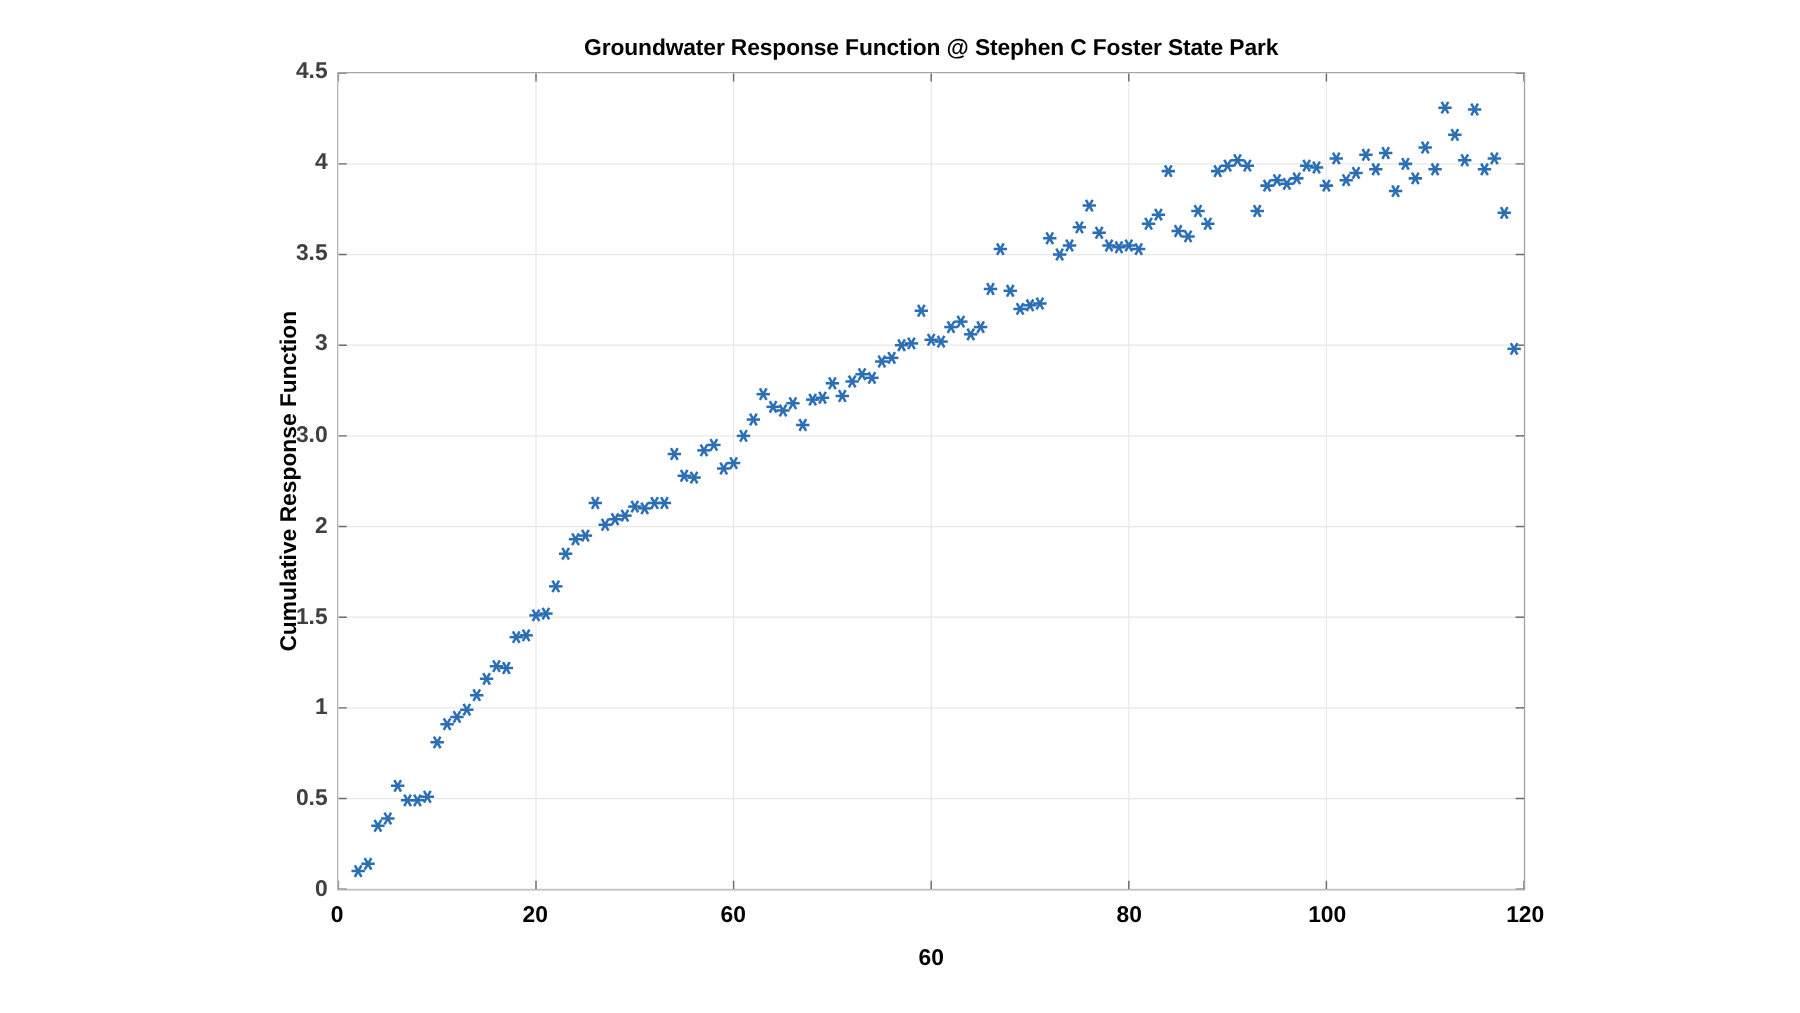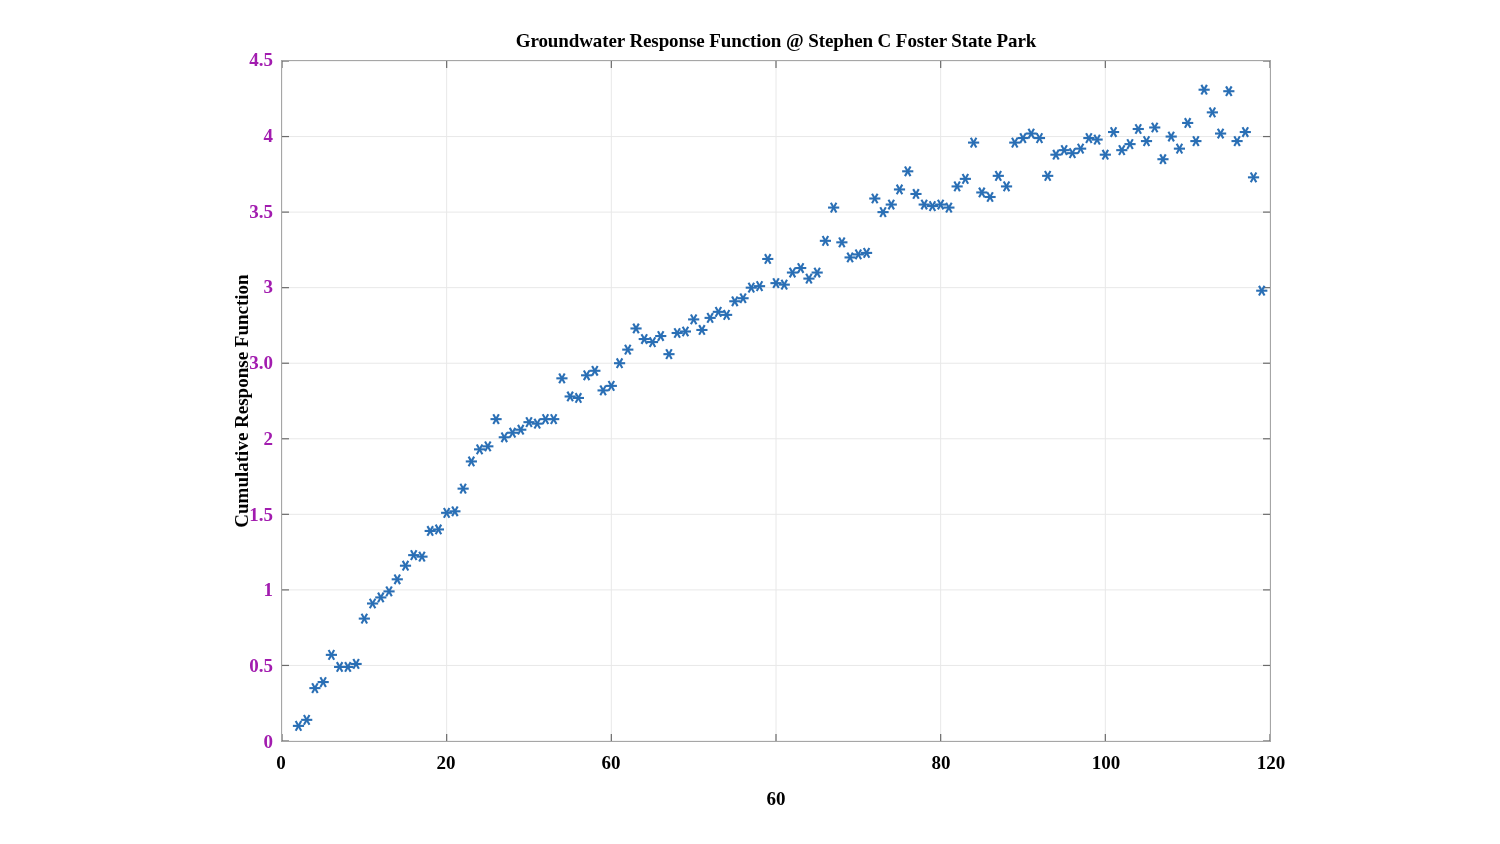--- a/index.html
+++ b/index.html
@@ -5,21 +5,21 @@
   html, body {
     margin: 0;
     padding: 0;
     background: #ffffff;
   }
   #page {
     position: relative;
     width: 1500px;
     height: 844px;
     background: #ffffff;
-    font-family: Liberation Serif, serif;
+    font-family: Liberation Sans, sans-serif;
     overflow: hidden;
   }
 
   
   #figure {
     position: absolute;
     left: 0; top: 0;
     width: 1500px; height: 844px;
     background: #ffffff;
   }
@@ -55,21 +55,21 @@
     width: 100%; height: 100%;
   }
 
   
   .ytick-label {
     position: absolute;
     right: 0;
     transform: translateY(-50%);
     font-size: 19px;
     font-weight: bold;
-    color: #a21caf;
+    color: #404040;
     text-align: right;
     white-space: nowrap;
   }
   #ytick-labels {
     position: absolute;
     left: 241px;
     top: 60px;
     width: 32px;
     height: 682px;
   }

